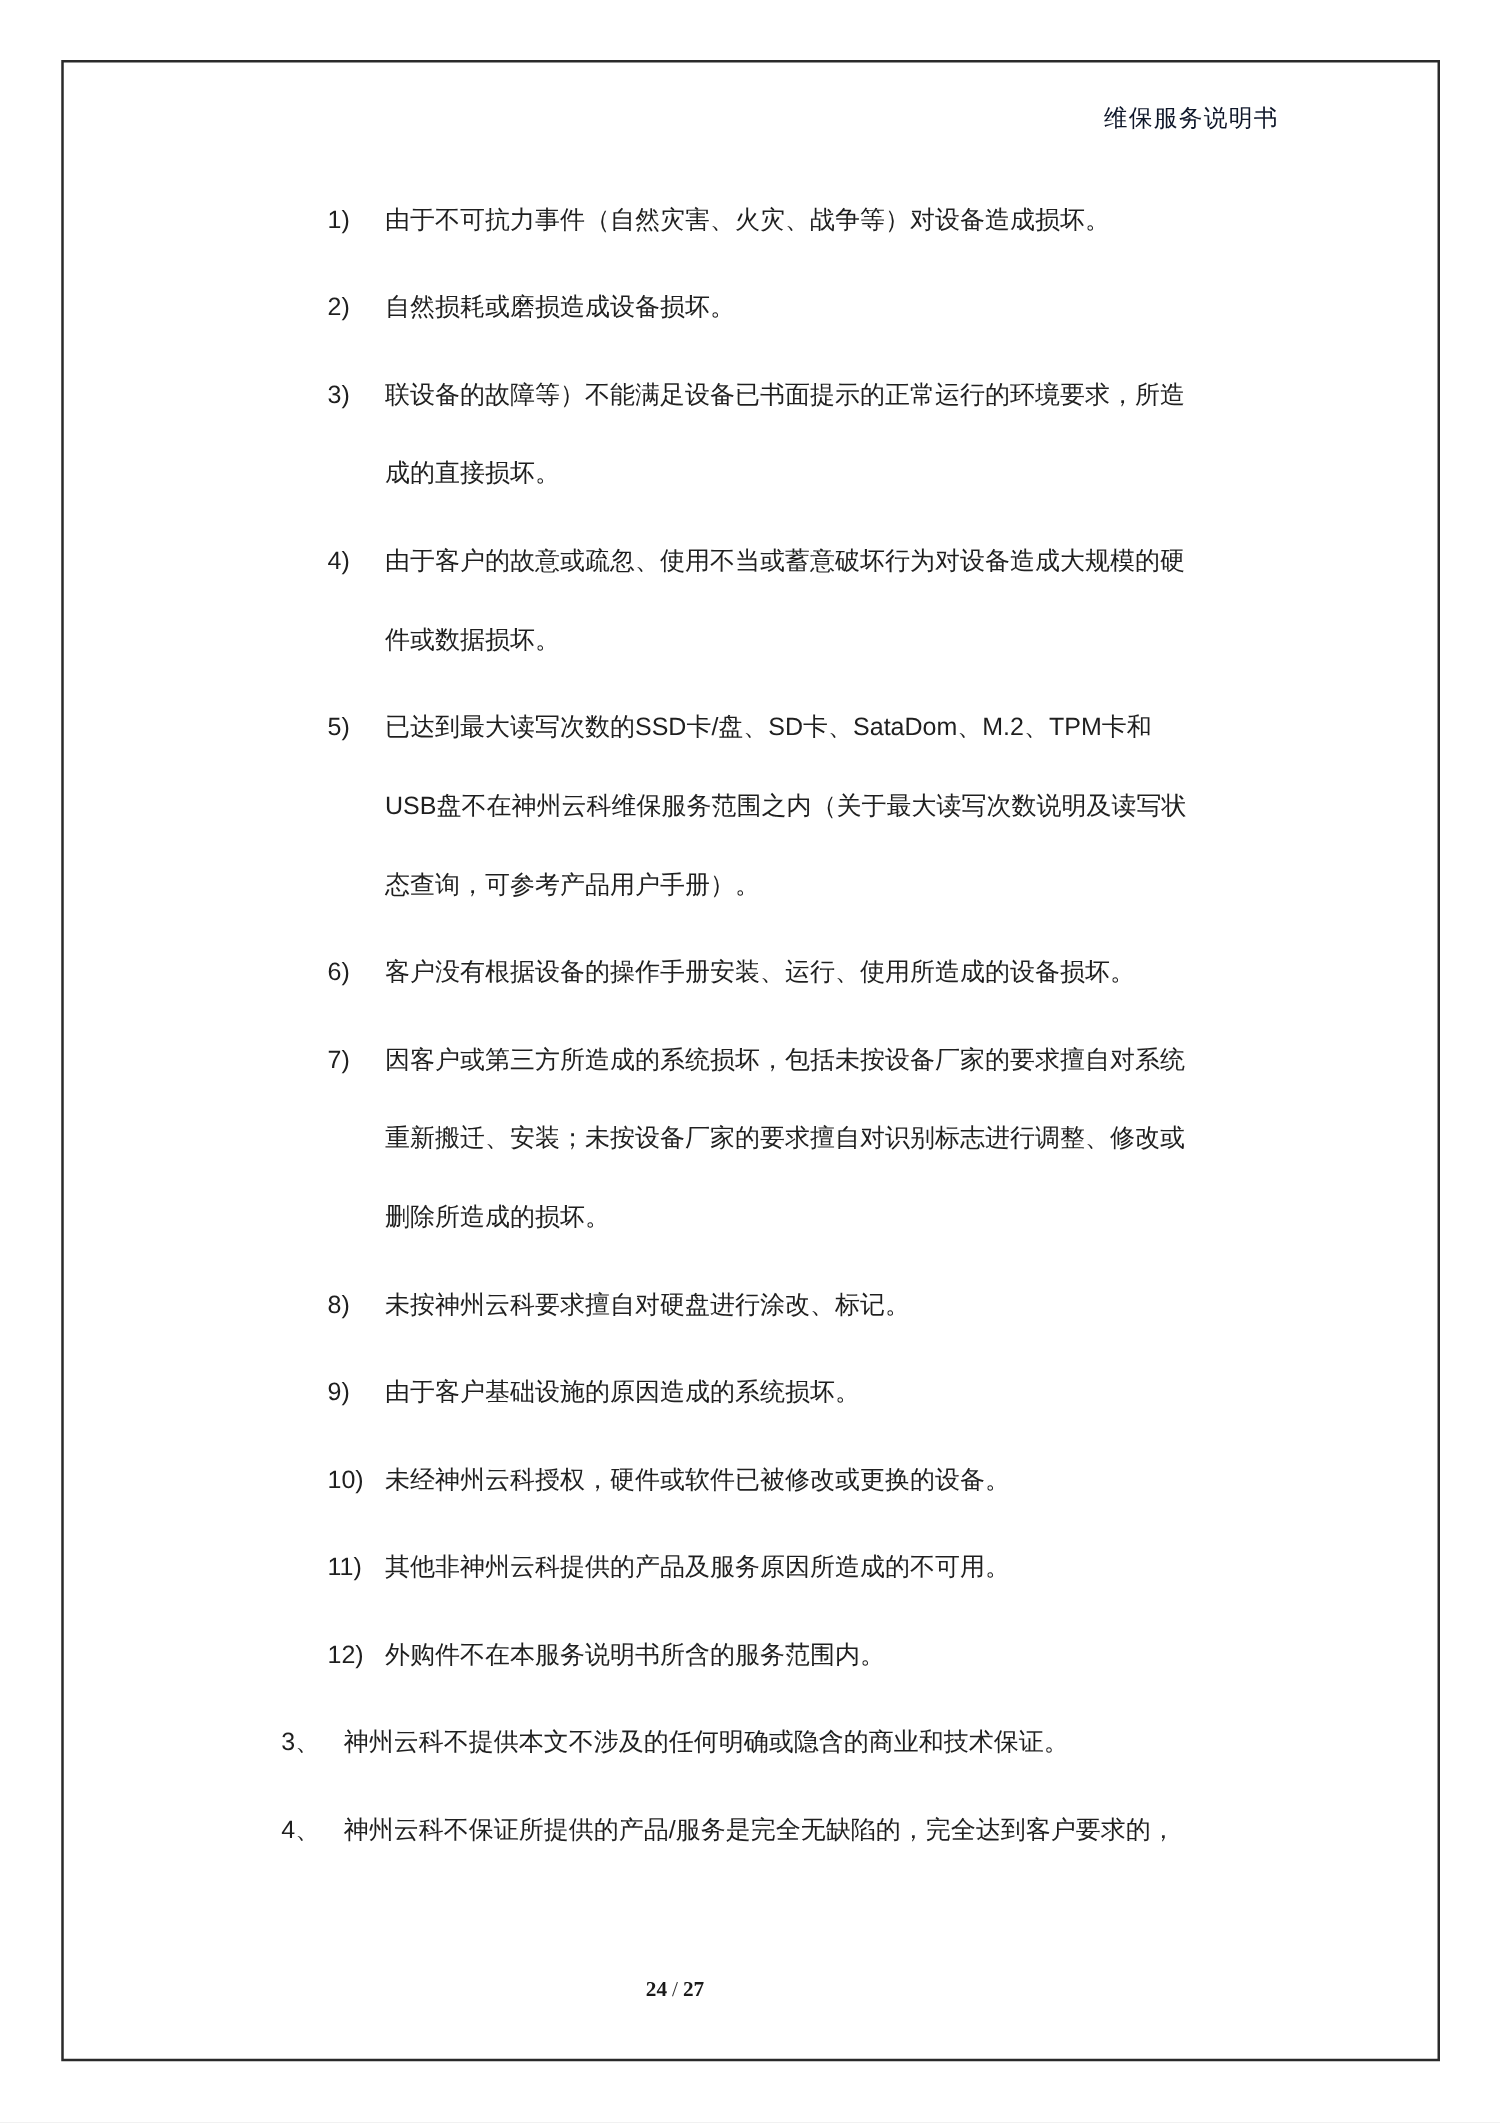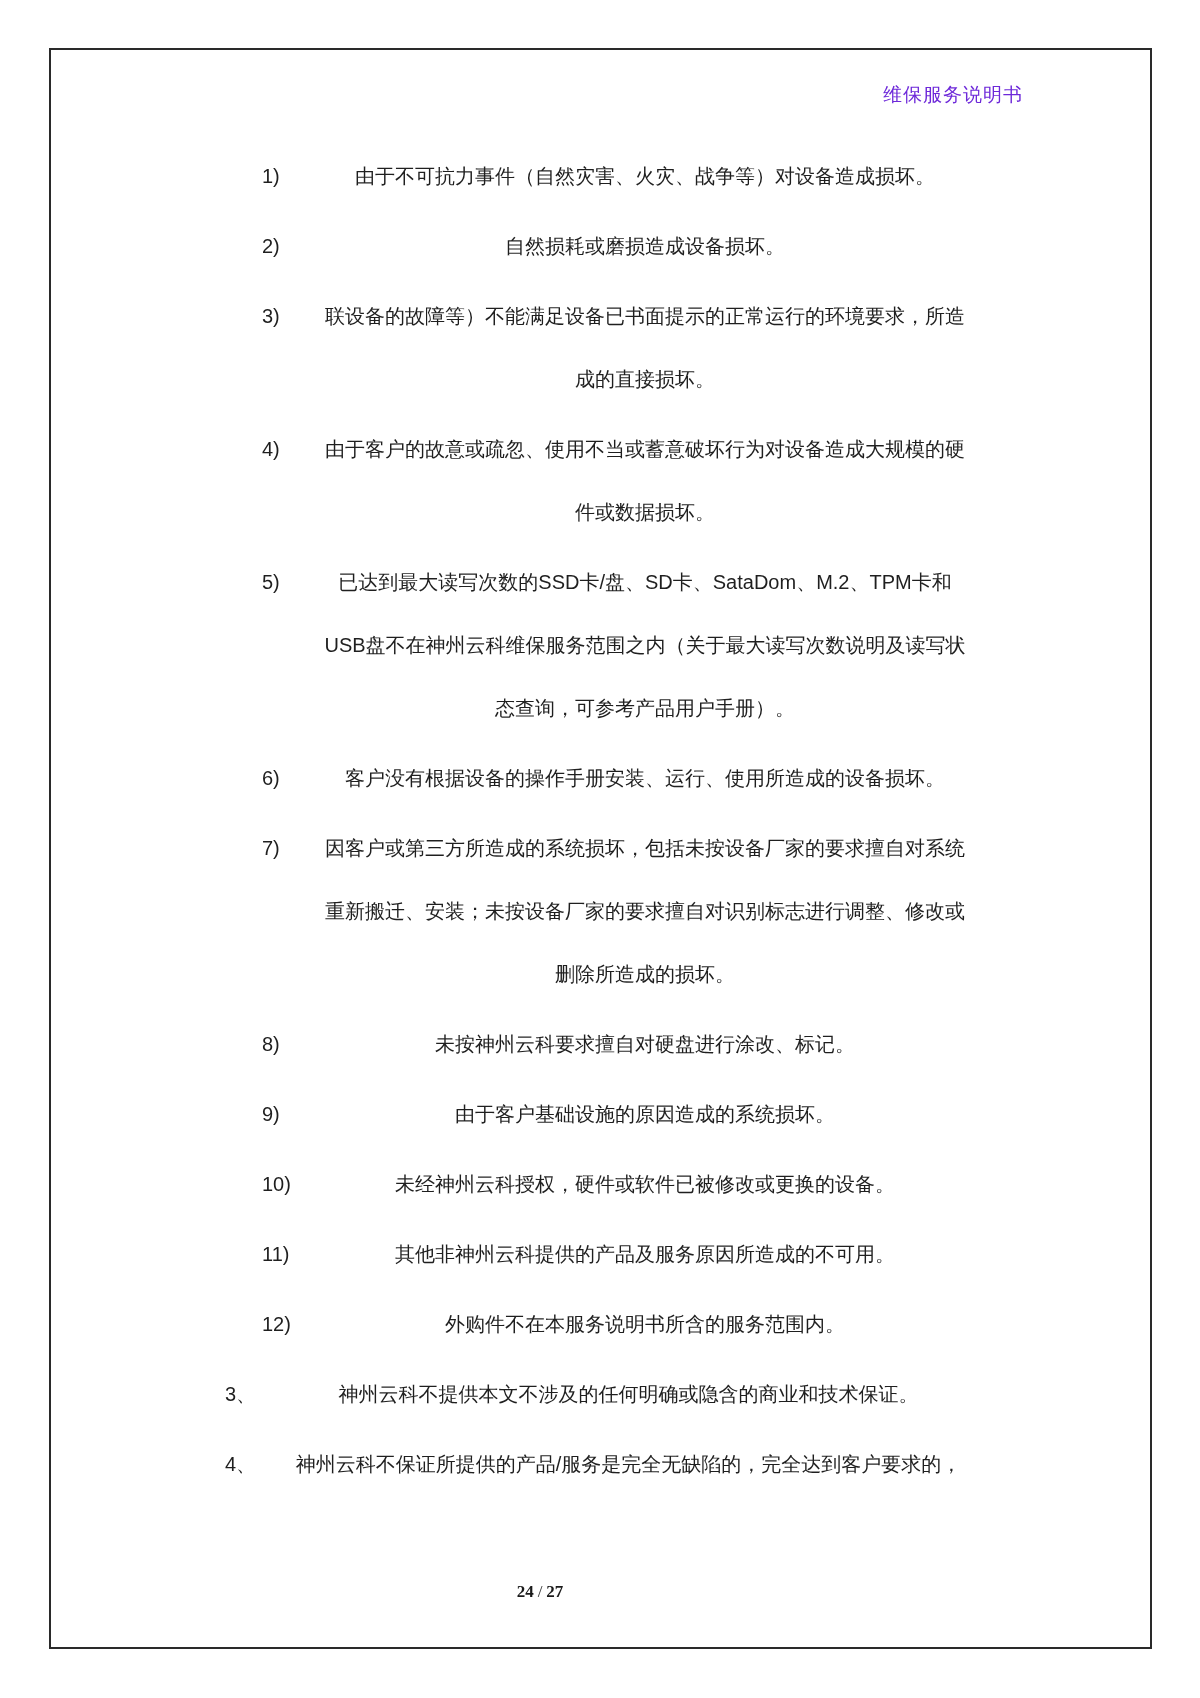--- a/index.html
+++ b/index.html
@@ -24,21 +24,21 @@
     bottom: 49px;
     border: 2px solid #2a2a2a;
     box-sizing: border-box;
   }
   .header {
     position: absolute;
     top: 82px;
     right: 177px;
     font-family: "Liberation Serif", "DejaVu Serif", serif;
     font-size: 19px;
-    color: #6d28d9;
+    color: #0f172a;
     letter-spacing: 1px;
     white-space: nowrap;
   }
   .content {
     position: absolute;
     left: 262px;
     top: 145px;
     width: 720px;
   }
   .item {
@@ -47,21 +47,20 @@
   }
   .item .marker {
     flex: 0 0 46px;
     width: 46px;
     line-height: 63px;
     font-size: 20px;
     white-space: nowrap;
   }
   .item .lines {
     flex: 1 1 auto;
-    text-align: center;
   }
   .item .line {
     line-height: 63px;
     font-size: 20px;
     white-space: nowrap;
   }
   .item.main {
     margin-left: -37px;
   }
   .item.main .marker {

